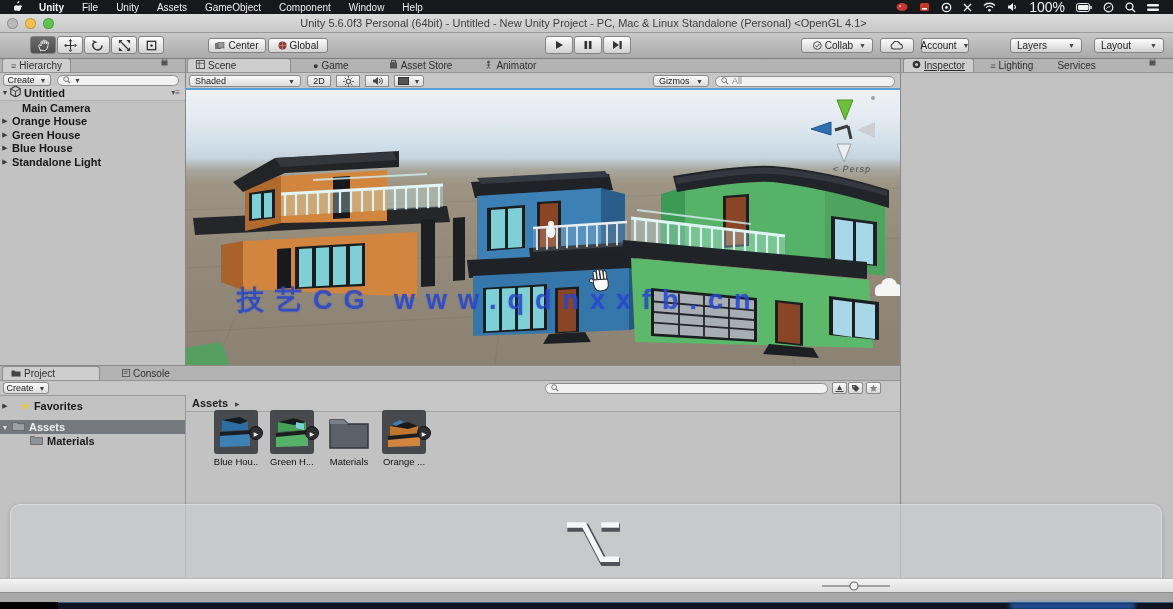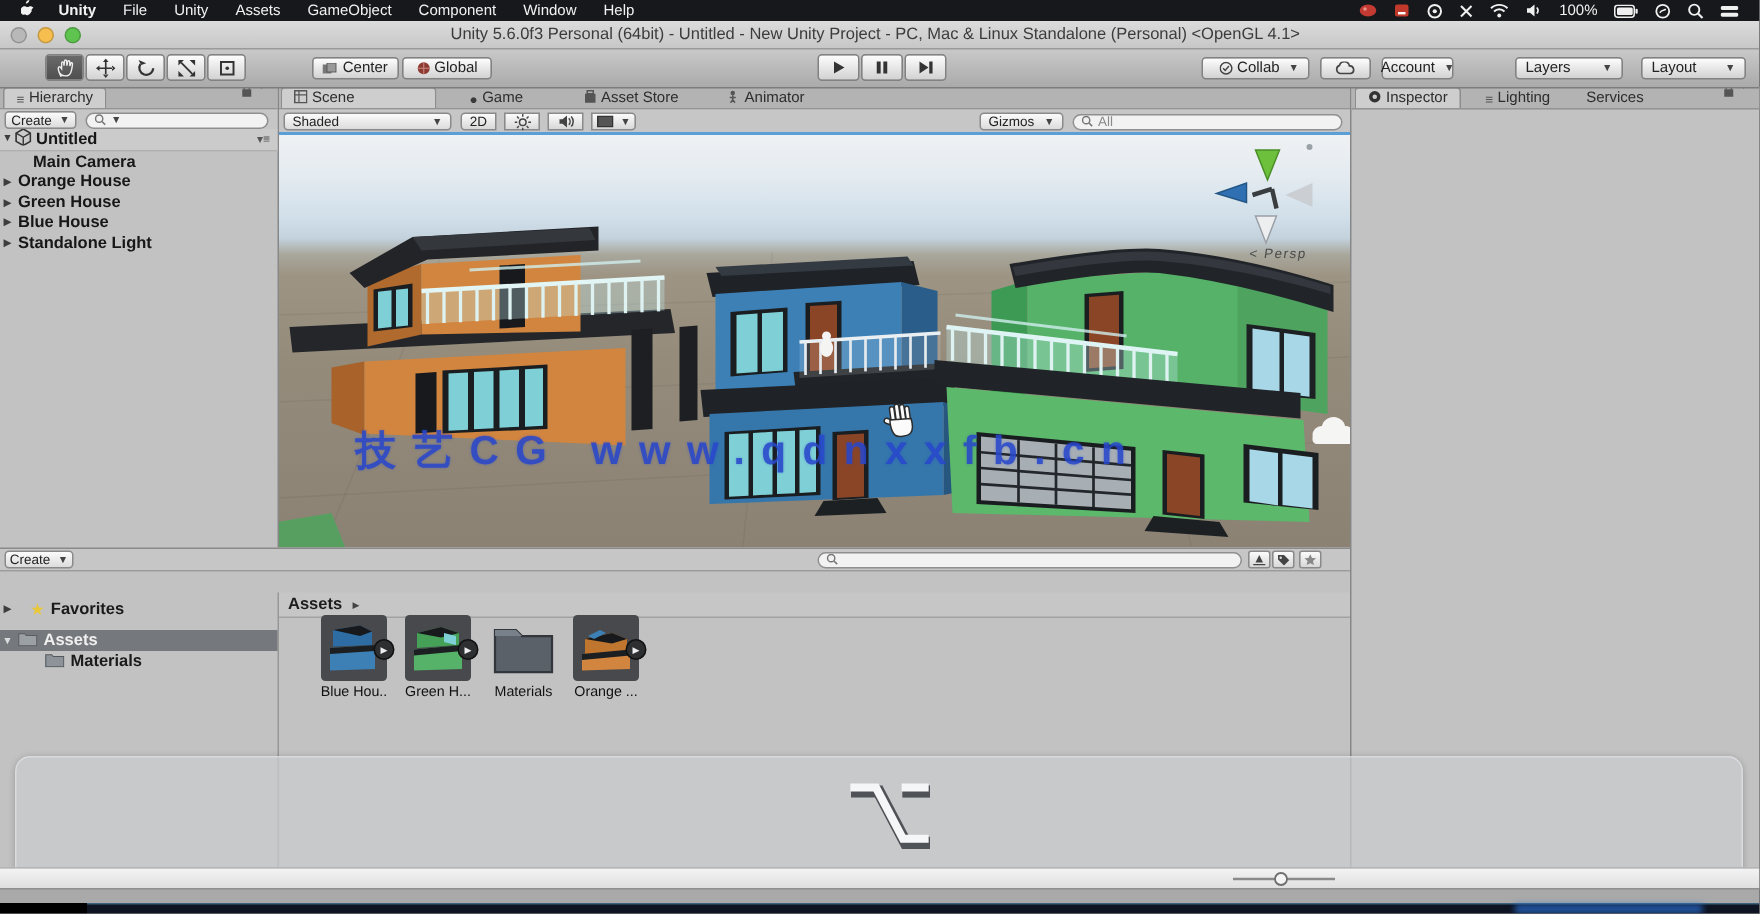--- a/index.html
+++ b/index.html
@@ -8,21 +8,21 @@
          background:#c2c2c2;-webkit-font-smoothing:antialiased;}
   .abs{position:absolute;}
   
   .menubar{left:0;top:0;width:1173px;height:14px;background:#17181c;color:#f2f2f2;
            display:flex;align-items:center;font-size:10px;z-index:30;}
   .mitem{margin-right:18px;white-space:nowrap;}
   .mitem.bold{font-weight:bold;}
   .mb-left{display:flex;align-items:center;padding-left:14px;flex:1;}
   .mb-right{display:flex;align-items:center;gap:11px;padding-right:14px;}
   .mb-right svg{display:block;}
-  .batt{font-size:10px;}
+  .batt{font-size:14px;}
   
   .titlebar{left:0;top:14px;width:1173px;height:18px;
             background:linear-gradient(#dcdcdc,#c7c7c7);border-bottom:1px solid #9a9a9a;
             display:flex;align-items:center;z-index:29;}
   .tl{width:9px;height:9px;border-radius:50%;margin-left:7px;border:1px solid rgba(0,0,0,.2);}
   .title-text{flex:1;text-align:center;font-size:11px;color:#3c3c3c;
               white-space:nowrap;overflow:hidden;}
   
   .toolbar{left:0;top:32px;width:1173px;height:26px;
            background:linear-gradient(#cacaca,#aaaaaa);border-bottom:1px solid #7d7d7d;z-index:28;}
@@ -586,21 +586,21 @@
         </g>
       </svg>
 
       <div class="watermark">技艺CG www.qdnxxfb.cn</div>
       <div class="persp">&lt; Persp</div>
     </div>
   </div>
 
   <div class="abs insp">
     <div class="tabbar" style="height:14px;">
-      <div class="tab active" style="margin-left:2px;">
+      <div class="tab active" style="margin-left:2px;text-decoration:underline;">
         <span><svg width="9" height="9" viewBox="0 0 9 9">
               <circle cx="4.5" cy="4.5" r="3.8" fill="#333"></circle>
               <circle cx="4.5" cy="4.5" r="1.5" fill="#cecece"></circle>
             </svg></span>
         <span>Inspector</span>
       </div>
       <div class="tab" style="margin-left:8px;">
         <span style="font-size:9px;color:#555;">≡</span>
         <span>Lighting</span>
       </div>
@@ -612,20 +612,35 @@
               <rect x="0.5" y="3.5" width="6" height="5" fill="#555"></rect>
               <path d="M1.8 3.5V2.3a1.7 1.7 0 013.4 0v1.2" fill="none" stroke="#555" stroke-width="1"></path>
             </svg></span>
         <span style="font-size:8px;color:#555;">▾≡</span>
       </div>
     </div>
     <div style="height:calc(100% - 15px);"></div>
   </div>
 
   <div class="abs proj">
+    <div class="tabbar" style="height:14px;">
+      <div class="tab active" style="margin-left:2px;width:80px;">
+        <span><svg width="10" height="8" viewBox="0 0 10 8">
+              <path d="M0.5 1.5h3l1 1h5v5h-9z" fill="#444"></path>
+            </svg></span>
+        <span>Project</span>
+      </div>
+      <div class="tab" style="margin-left:14px;">
+        <span><svg width="8" height="8" viewBox="0 0 9 9">
+              <rect x="0.5" y="0.5" width="8" height="8" fill="none" stroke="#555"></rect>
+              <path d="M2 3h5M2 5h4" stroke="#555" stroke-width="0.9"></path>
+            </svg></span>
+        <span>Console</span>
+      </div>
+    </div>
     <div class="minibar" style="position:relative;height:14px;">
       <div class="mbtn" style="left:3px;top:1px;width:46px;">
         <span>Create</span>
           <span class="caret">▼</span>
       </div>
       <div class="search" style="left:545px;top:1.5px;width:283px;">
         <svg width="8" height="8" viewBox="0 0 9 9">
             <circle cx="3.5" cy="3.5" r="2.7" fill="none" stroke="#777" stroke-width="1.1"></circle>
             <path d="M5.6 5.6l2.4 2.4" stroke="#777" stroke-width="1.2"></path>
           </svg>

